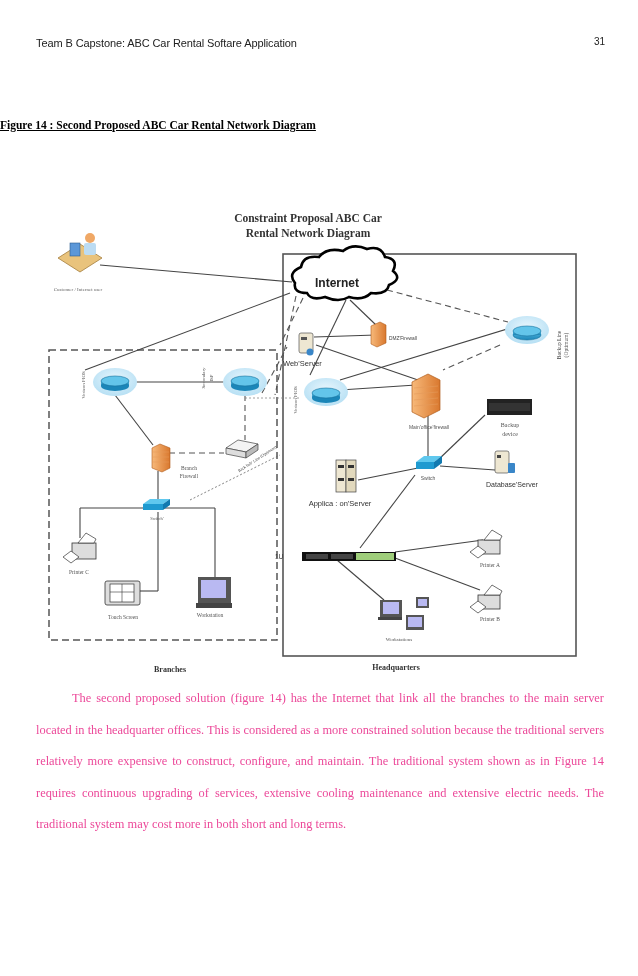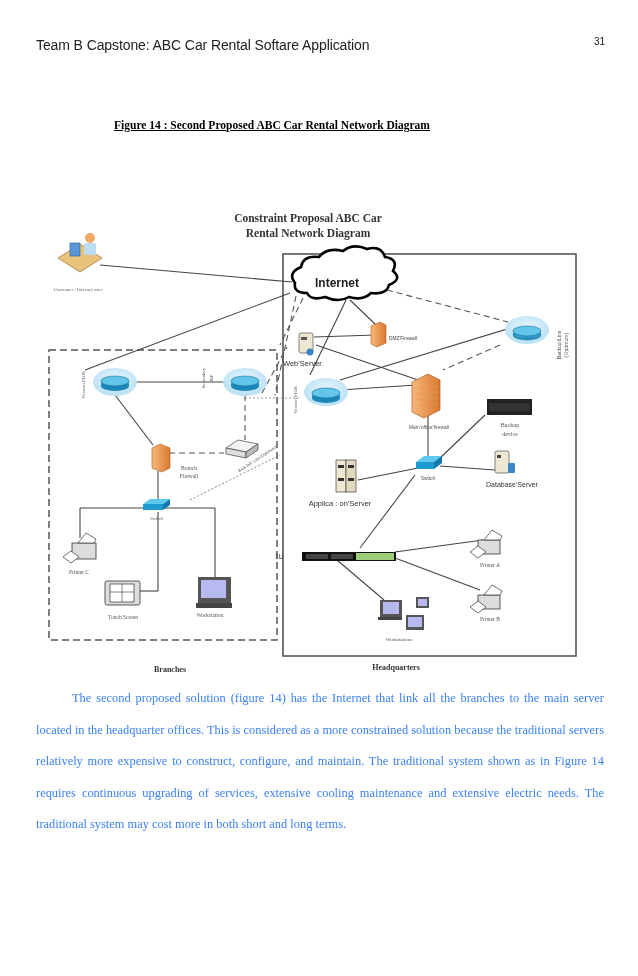--- a/index.html
+++ b/index.html
@@ -1,21 +1,21 @@
 <!DOCTYPE html>
 <html><head>
 <meta charset="utf-8">
 <style>
   html, body { margin:0; padding:0; background:#ffffff; }
   body { width:638px; height:976px; position:relative; overflow:hidden; font-family:"Liberation Serif", serif; color:#000; }
-  .hdr-left { position:absolute; left:36px; top:37px; font-family:"Liberation Sans", sans-serif; font-size:14px; color:#222; letter-spacing:-0.1px; }
+  .hdr-left { position:absolute; left:36px; top:37px; font-family:"Liberation Sans", sans-serif; font-size:11px; color:#222; letter-spacing:-0.1px; }
   .hdr-right { position:absolute; right:33px; top:36px; font-family:"Liberation Sans", sans-serif; font-size:10px; color:#222; }
-  .fig-caption { position:absolute; left:0; width:544px; top:119px; text-align:center; font-family:"Liberation Serif", serif; font-weight:bold; font-size:11.5px; text-decoration:underline; }
+  .fig-caption { position:absolute; left:0; width:544px; top:119px; text-align:left; font-family:"Liberation Serif", serif; font-weight:bold; font-size:11.5px; text-decoration:underline; }
   .diagram { position:absolute; left:0; top:0; }
-  .body-text { position:absolute; left:36px; width:568px; top:683px; font-family:"Liberation Serif", serif; font-size:12.4px; line-height:31.6px; text-align:justify; color:#3b82f6; }
+  .body-text { position:absolute; left:36px; width:568px; top:683px; font-family:"Liberation Serif", serif; font-size:12.4px; line-height:31.6px; text-align:justify; color:#ec4899; }
   .body-text p { margin:0; text-indent:36px; }
   svg text { font-family:"Liberation Serif", serif; }
   .sans { font-family:"Liberation Sans", sans-serif; }
 </style>
 </head>
 <body>
 
 <div class="hdr-left">Team B Capstone: ABC Car Rental Softare Application</div>
 <div class="hdr-right">31</div>
 

